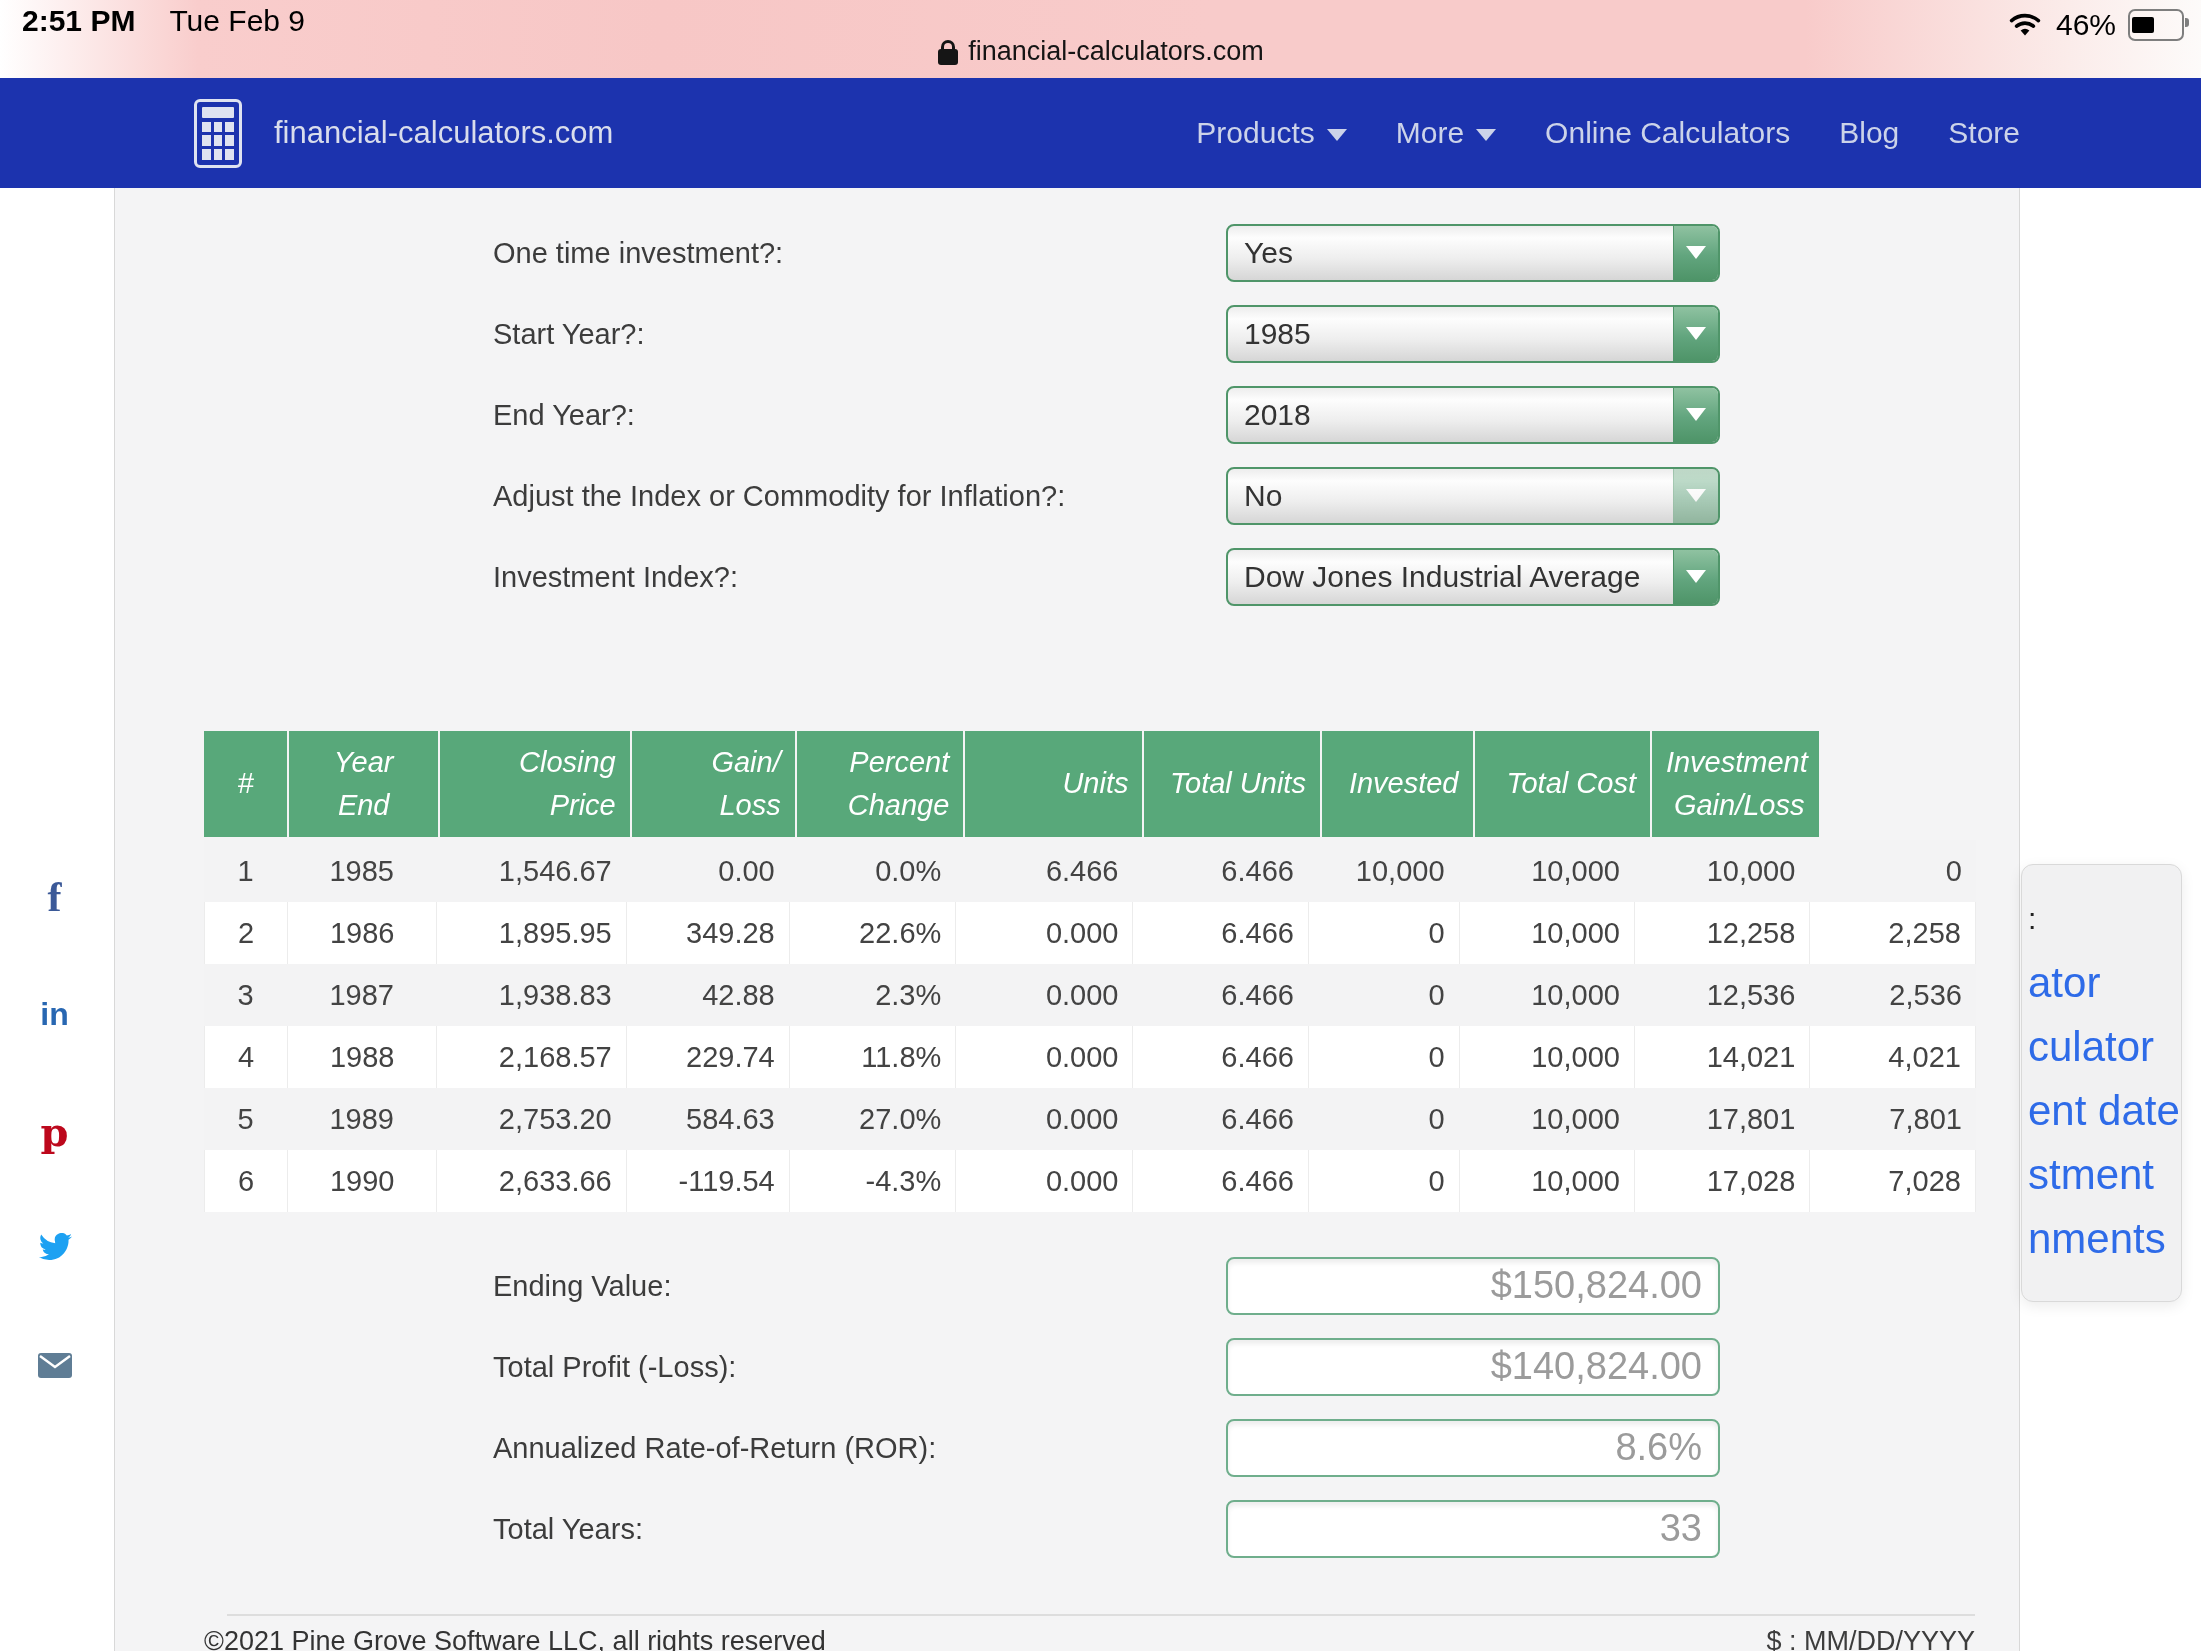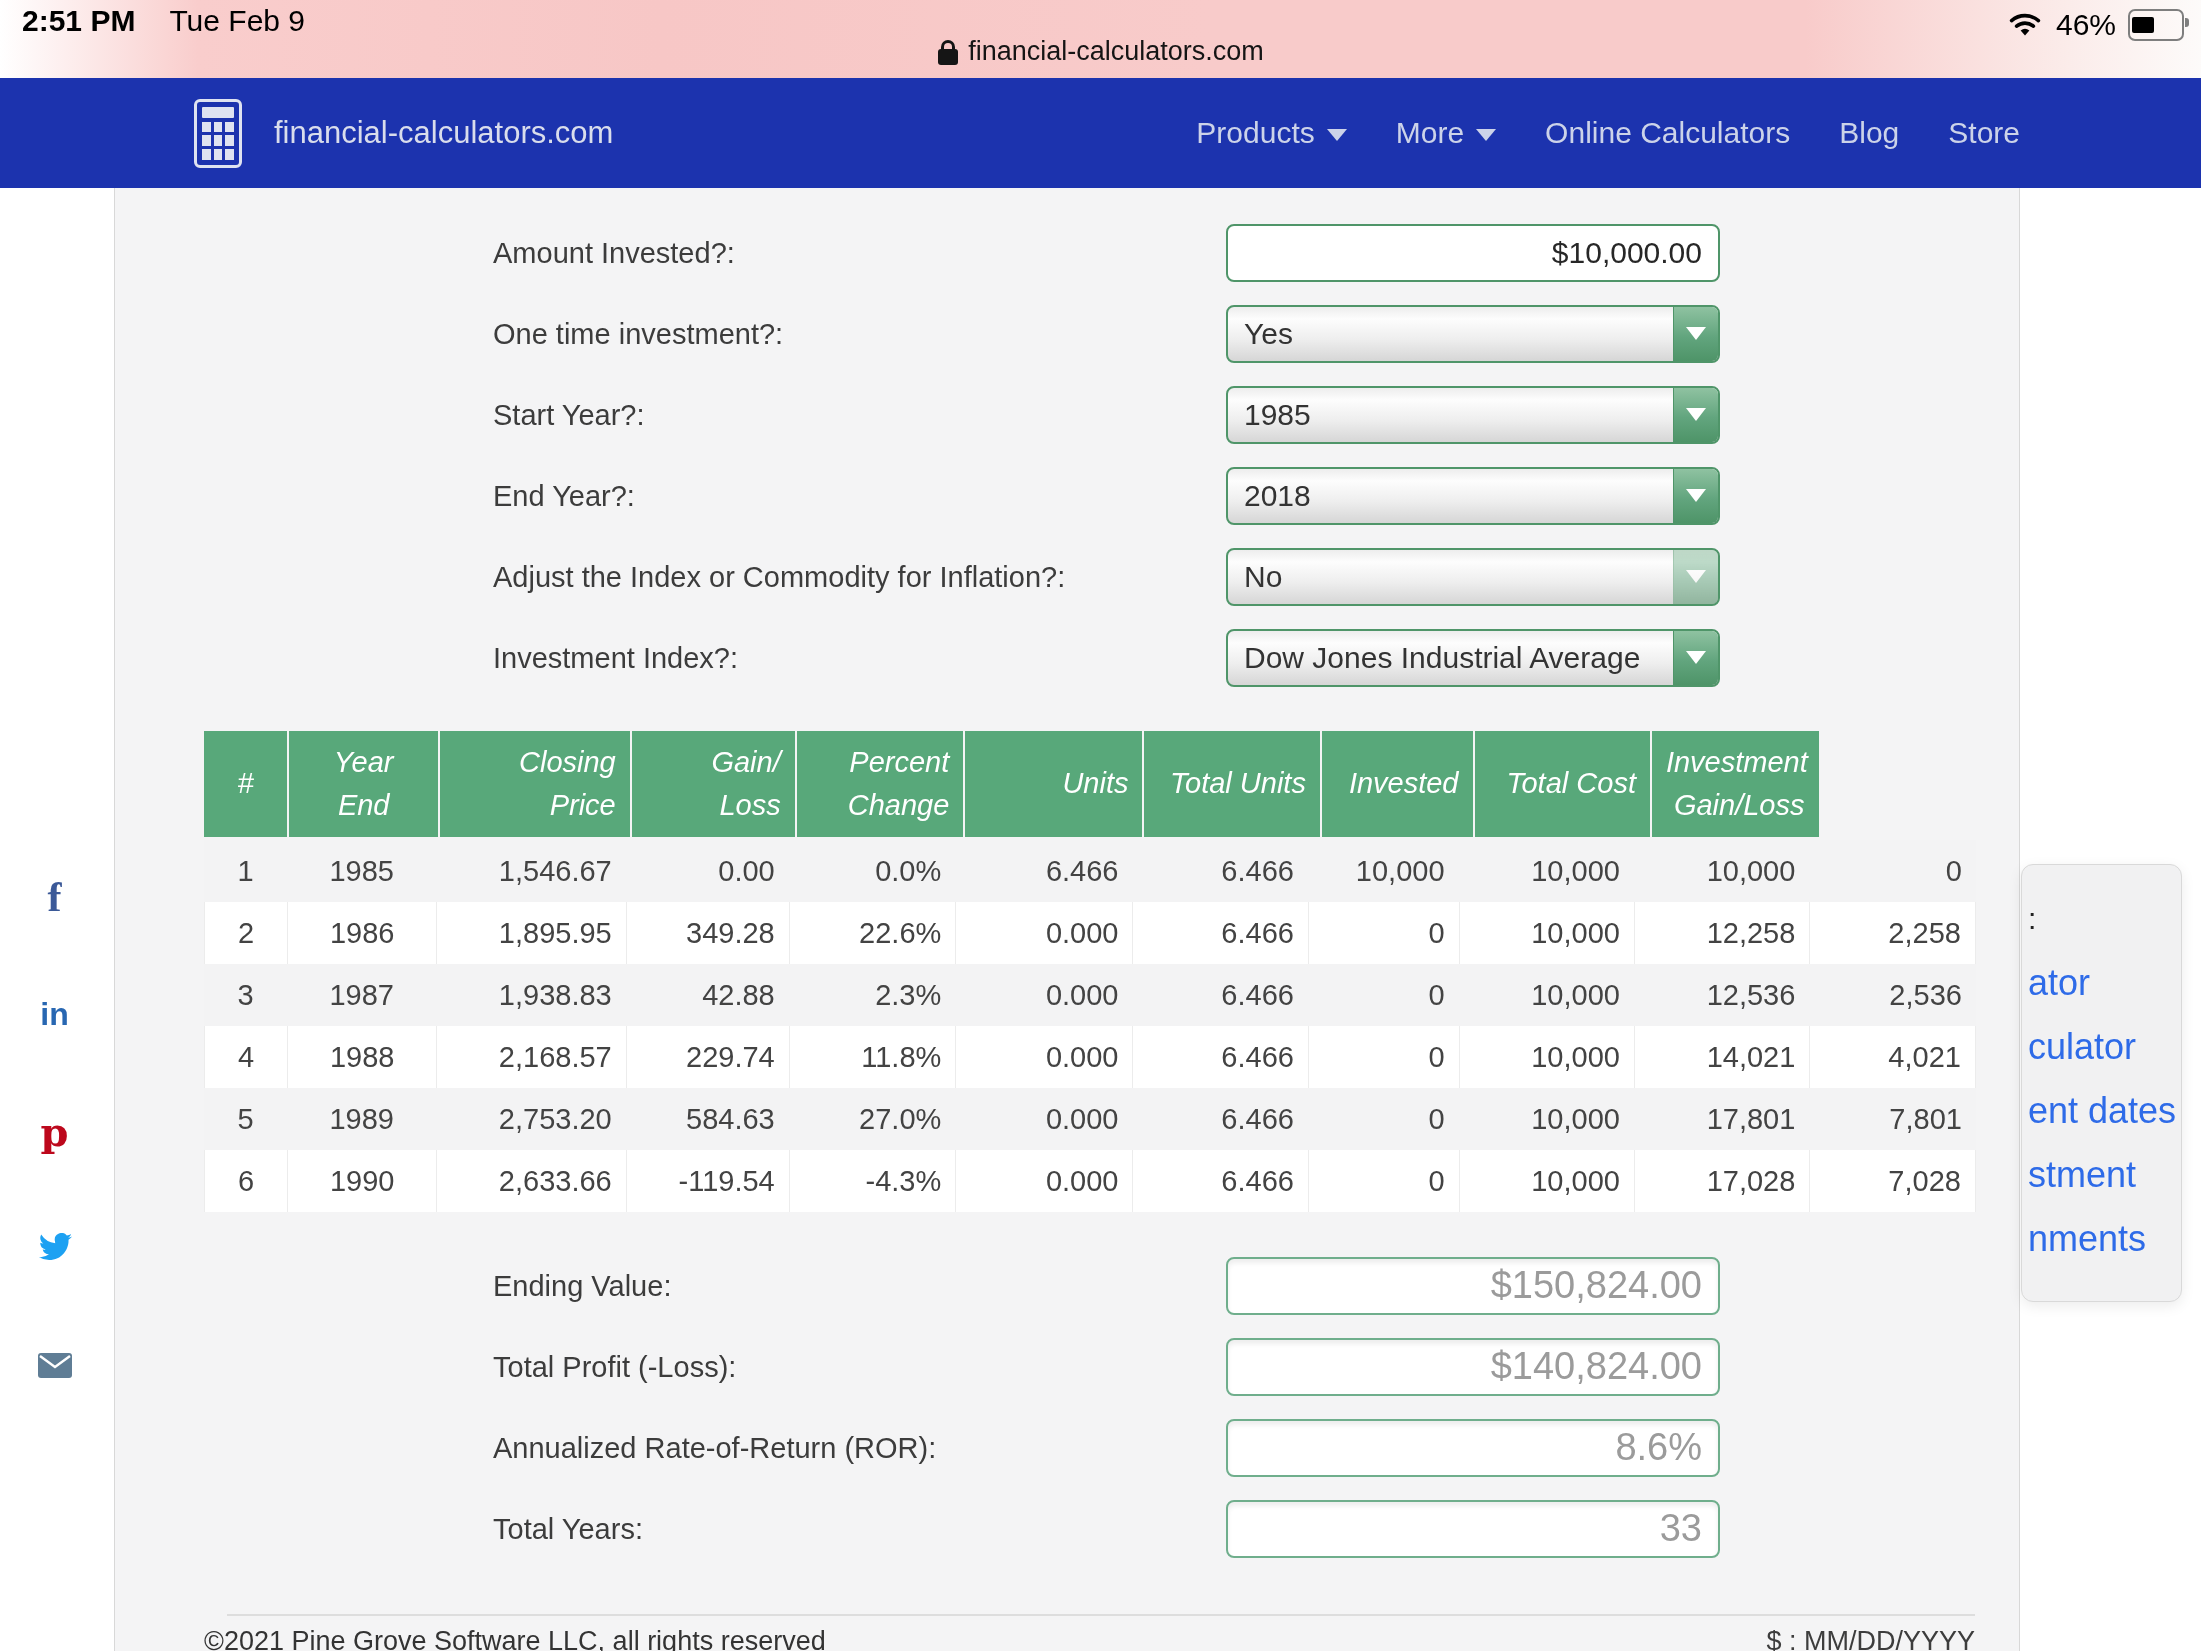--- a/index.html
+++ b/index.html
@@ -80,21 +80,21 @@
   .footer-left{font-size:27px;color:#333;}
   .footer-right{font-size:27px;color:#3d3d3d;}
   
   .side-panel{
     position:absolute;left:2021px;top:864px;width:161px;height:438px;
     background:#f1f1f2;border:1px solid #d9d9d9;border-radius:12px;box-sizing:border-box;
     box-shadow:0 4px 14px rgba(0,0,0,0.08);overflow:hidden;padding-top:22px;
   }
   .panel-line{height:64px;display:flex;align-items:center;padding-left:6px;white-space:nowrap;}
   .panel-line.text{font-size:30px;color:#222;}
-  .panel-line.link{font-size:36px;color:#2e6be8;cursor:pointer;}
+  .panel-line.link{font-size:42px;color:#2e6be8;cursor:pointer;}
   
   .social{position:absolute;left:20px;top:879px;width:69px;display:flex;flex-direction:column;align-items:center;gap:81px;}
   .soc{height:36px;display:flex;align-items:center;justify-content:center;cursor:pointer;}
   .soc-f{font-size:42px;font-weight:700;color:#3b5998;font-family:"Liberation Serif","DejaVu Serif",serif;}
   .soc-in{font-size:32px;font-weight:700;color:#2867b2;}
   .soc-p{font-size:40px;font-weight:700;color:#bd081c;font-family:"DejaVu Serif",serif;}
 </style>
 </head>
 <body>
 
@@ -157,26 +157,20 @@
       <span class="nav-item">
         <span>Store</span>
       </span>
     </div>
 </div>
 
 <div class="tab-sliver"></div>
 <div class="content">
 
   <div class="form-rows">
-      <div class="form-row">
-        <span class="form-label">Amount Invested?:</span>
-        <div class="control inputbox">
-          <span>$10,000.00</span>
-        </div>
-      </div>
       <div class="form-row">
         <span class="form-label">One time investment?:</span>
         <div class="control selectbox">
           <span class="select-value">Yes</span>
           <span class="select-btn">
             <span class="tri"></span>
           </span>
         </div>
       </div>
       <div class="form-row">

